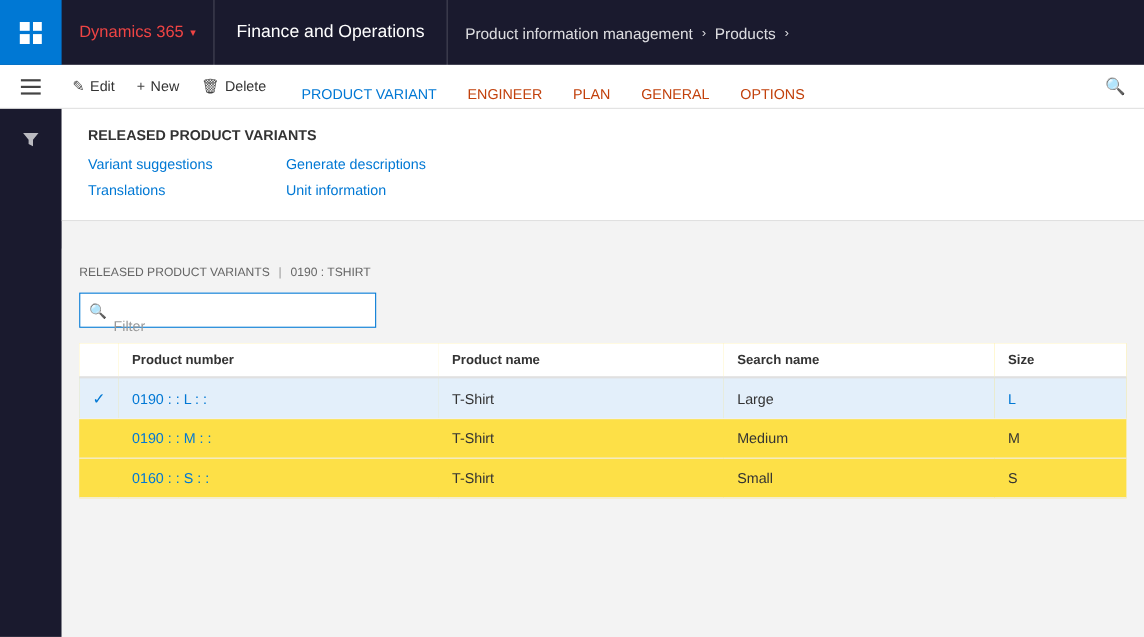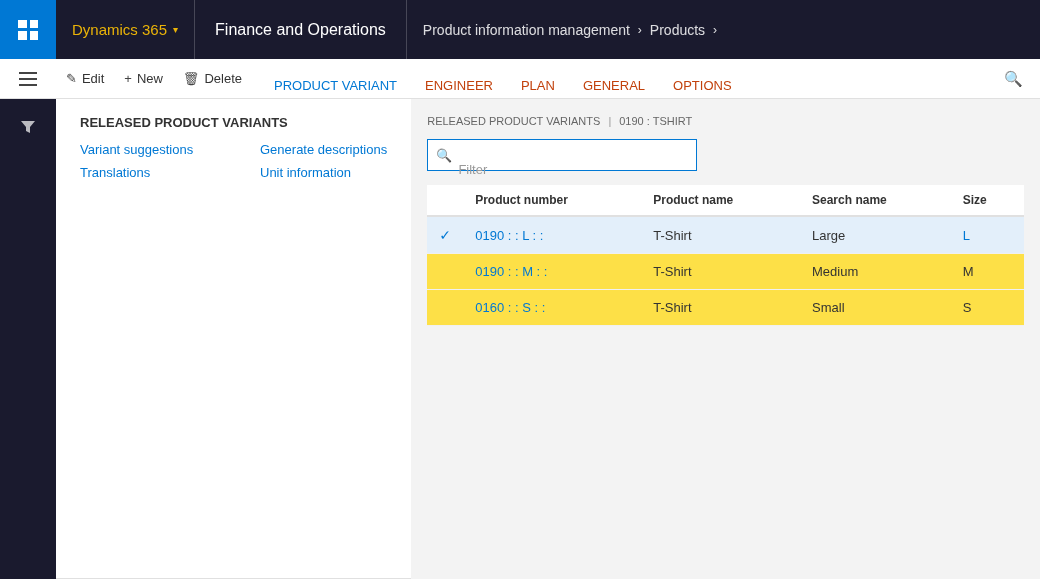--- a/index.html
+++ b/index.html
@@ -30,21 +30,21 @@
       background: white;
       display: block;
     }
     .nav-d365 {
       display: flex; align-items: center;
       padding: 0 16px;
       height: 100%;
       border-right: 1px solid rgba(255,255,255,0.2);
       font-size: 15px;
       font-weight: 400;
-      color: #eab308;
+      color: #ef4444;
       cursor: pointer;
     }
     .nav-d365 .chevron { margin-left: 6px; font-size: 10px; }
     .nav-title {
       padding: 0 20px;
       font-size: 16px;
       font-weight: 400;
       color: white;
       border-right: 1px solid rgba(255,255,255,0.2);
       height: 100%;
@@ -125,22 +125,23 @@
     }
     .sidebar-icon-btn {
       width: 40px; height: 40px;
       display: flex; align-items: center; justify-content: center;
       color: rgba(255,255,255,0.7); cursor: pointer; font-size: 16px;
     }
 
     
     .content-panel {
       flex: 1;
-      display: flex; flex-direction: row;
+      display: flex; flex-direction: column;
       overflow: hidden;
+      gap: 25px;
     }
 
     
     .action-panel {
       background: white;
       padding: 16px 24px 20px;
       border-bottom: 1px solid #e0e0e0;
     }
     .action-panel-title {
       font-size: 13px; font-weight: 700; color: #333;

